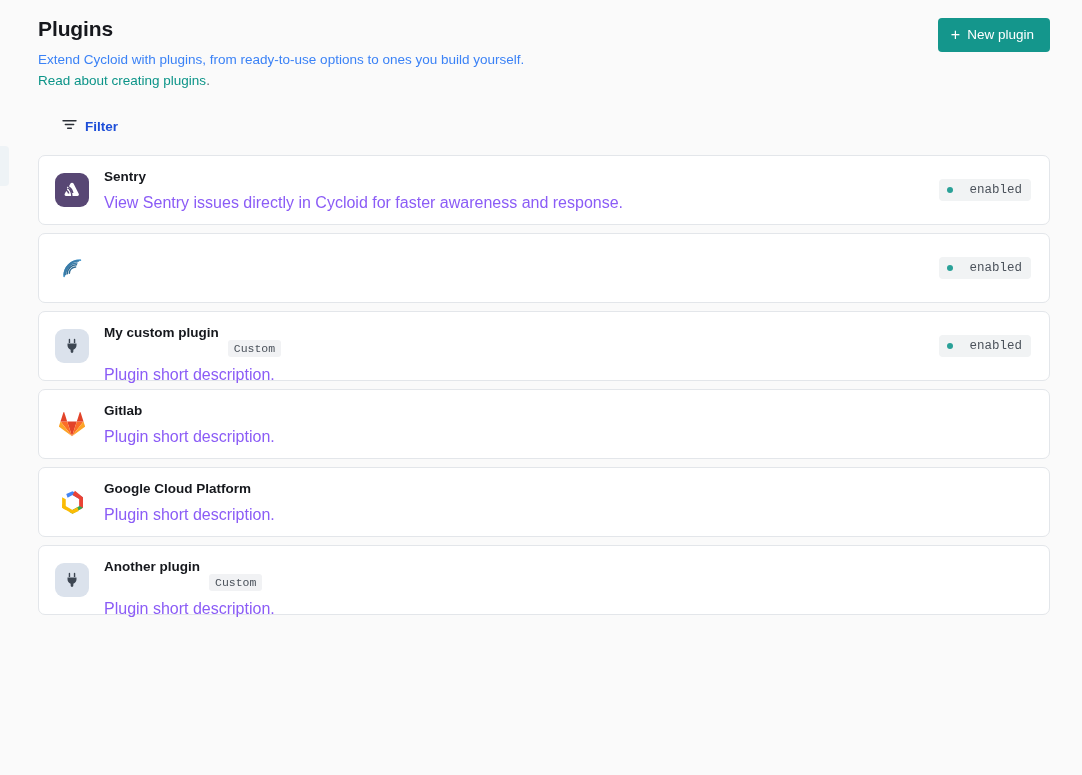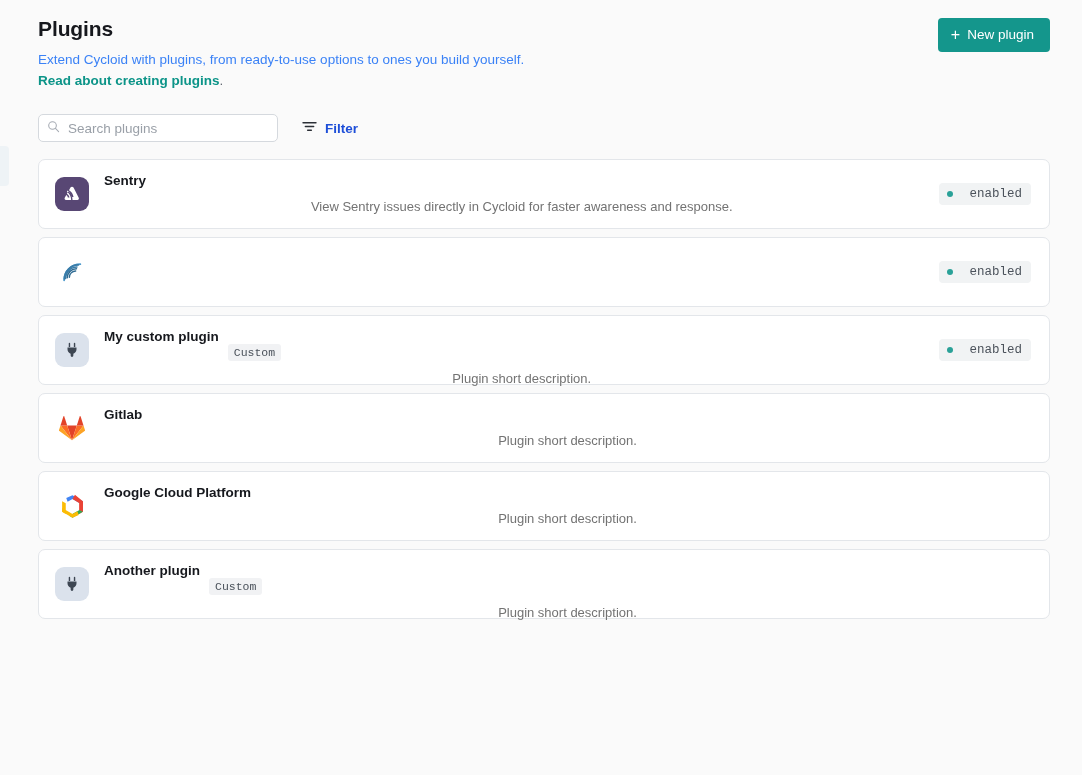--- a/index.html
+++ b/index.html
@@ -58,21 +58,21 @@
     margin: 0;
   }
   .sub-line2 {
     margin-top: 2px;
     font-size: 13.5px;
     line-height: 19px;
     color: #646b75;
   }
   .doc-link {
     color: #0c9488;
-    font-weight: bold;
+    font-weight: normal;
     text-decoration: none;
     cursor: pointer;
     text-align: right;
   }
   .period { color: #646b75; font-weight: normal; }
 
   .new-plugin-btn {
     display: inline-flex;
     align-items: center;
     gap: 7px;
@@ -143,21 +143,20 @@
     font-weight: bold;
     color: #1d4ed8;
   }
 
   
   .plugin-list {
     margin-top: 17px;
     display: flex;
     flex-direction: column;
     gap: 8px;
-    text-align: center;
   }
   .plugin-card {
     position: relative;
     background: #ffffff;
     border: 1px solid #e3e6ea;
     border-radius: 7px;
     height: 70px;
     display: flex;
     align-items: center;
     padding: 0 18px 0 16px;
@@ -208,22 +207,22 @@
     font-family: "Liberation Mono", monospace;
     font-size: 11.5px;
     color: #4b525b;
     background: #f1f2f4;
     border-radius: 3px;
     padding: 2px 6px;
     line-height: 13px;
     margin-top: 32px;
   }
   .plugin-desc {
-    font-size: 13px;
-    color: #737373;
+    font-size: 16px;
+    color: #8b5cf6;
     margin-top: 9px;
     line-height: 18px;
   }
 
   .status-pill {
     display: inline-flex;
     align-items: center;
     gap: 16px;
     background: #f1f3f4;
     border-radius: 4px;
@@ -259,29 +258,20 @@
       <div class="sub-line2"><a class="doc-link">Read about creating plugins</a><span class="period">.</span></div>
     </div>
 
     <button class="new-plugin-btn">
       <span class="plus-glyph">+</span>
       <span>New plugin</span>
     </button>
   </div>
 
   <div class="toolbar">
-    <div class="search-box">
-      <span>
-        <svg width="13" height="13" viewBox="0 0 16 16" fill="none">
-          <circle cx="6.8" cy="6.8" r="4.7" stroke="#a6abb3" stroke-width="1.3"></circle>
-          <line x1="10.4" y1="10.4" x2="14.3" y2="14.3" stroke="#a6abb3" stroke-width="1.3" stroke-linecap="round"></line>
-        </svg>
-      </span>
-      <input class="search-input" type="text" placeholder="Search plugins" style="">
-    </div>
 
     <button class="filter-btn">
       <span>
         <svg width="15" height="13" viewBox="0 0 16 14" fill="none">
           <line x1="1" y1="3" x2="15" y2="3" stroke="#2b2f36" stroke-width="1.5" stroke-linecap="round"></line>
           <line x1="3.5" y1="7" x2="12.5" y2="7" stroke="#2b2f36" stroke-width="1.5" stroke-linecap="round"></line>
           <line x1="6" y1="11" x2="10" y2="11" stroke="#2b2f36" stroke-width="1.5" stroke-linecap="round"></line>
         </svg>
       </span>
       <span class="filter-label">Filter</span>

